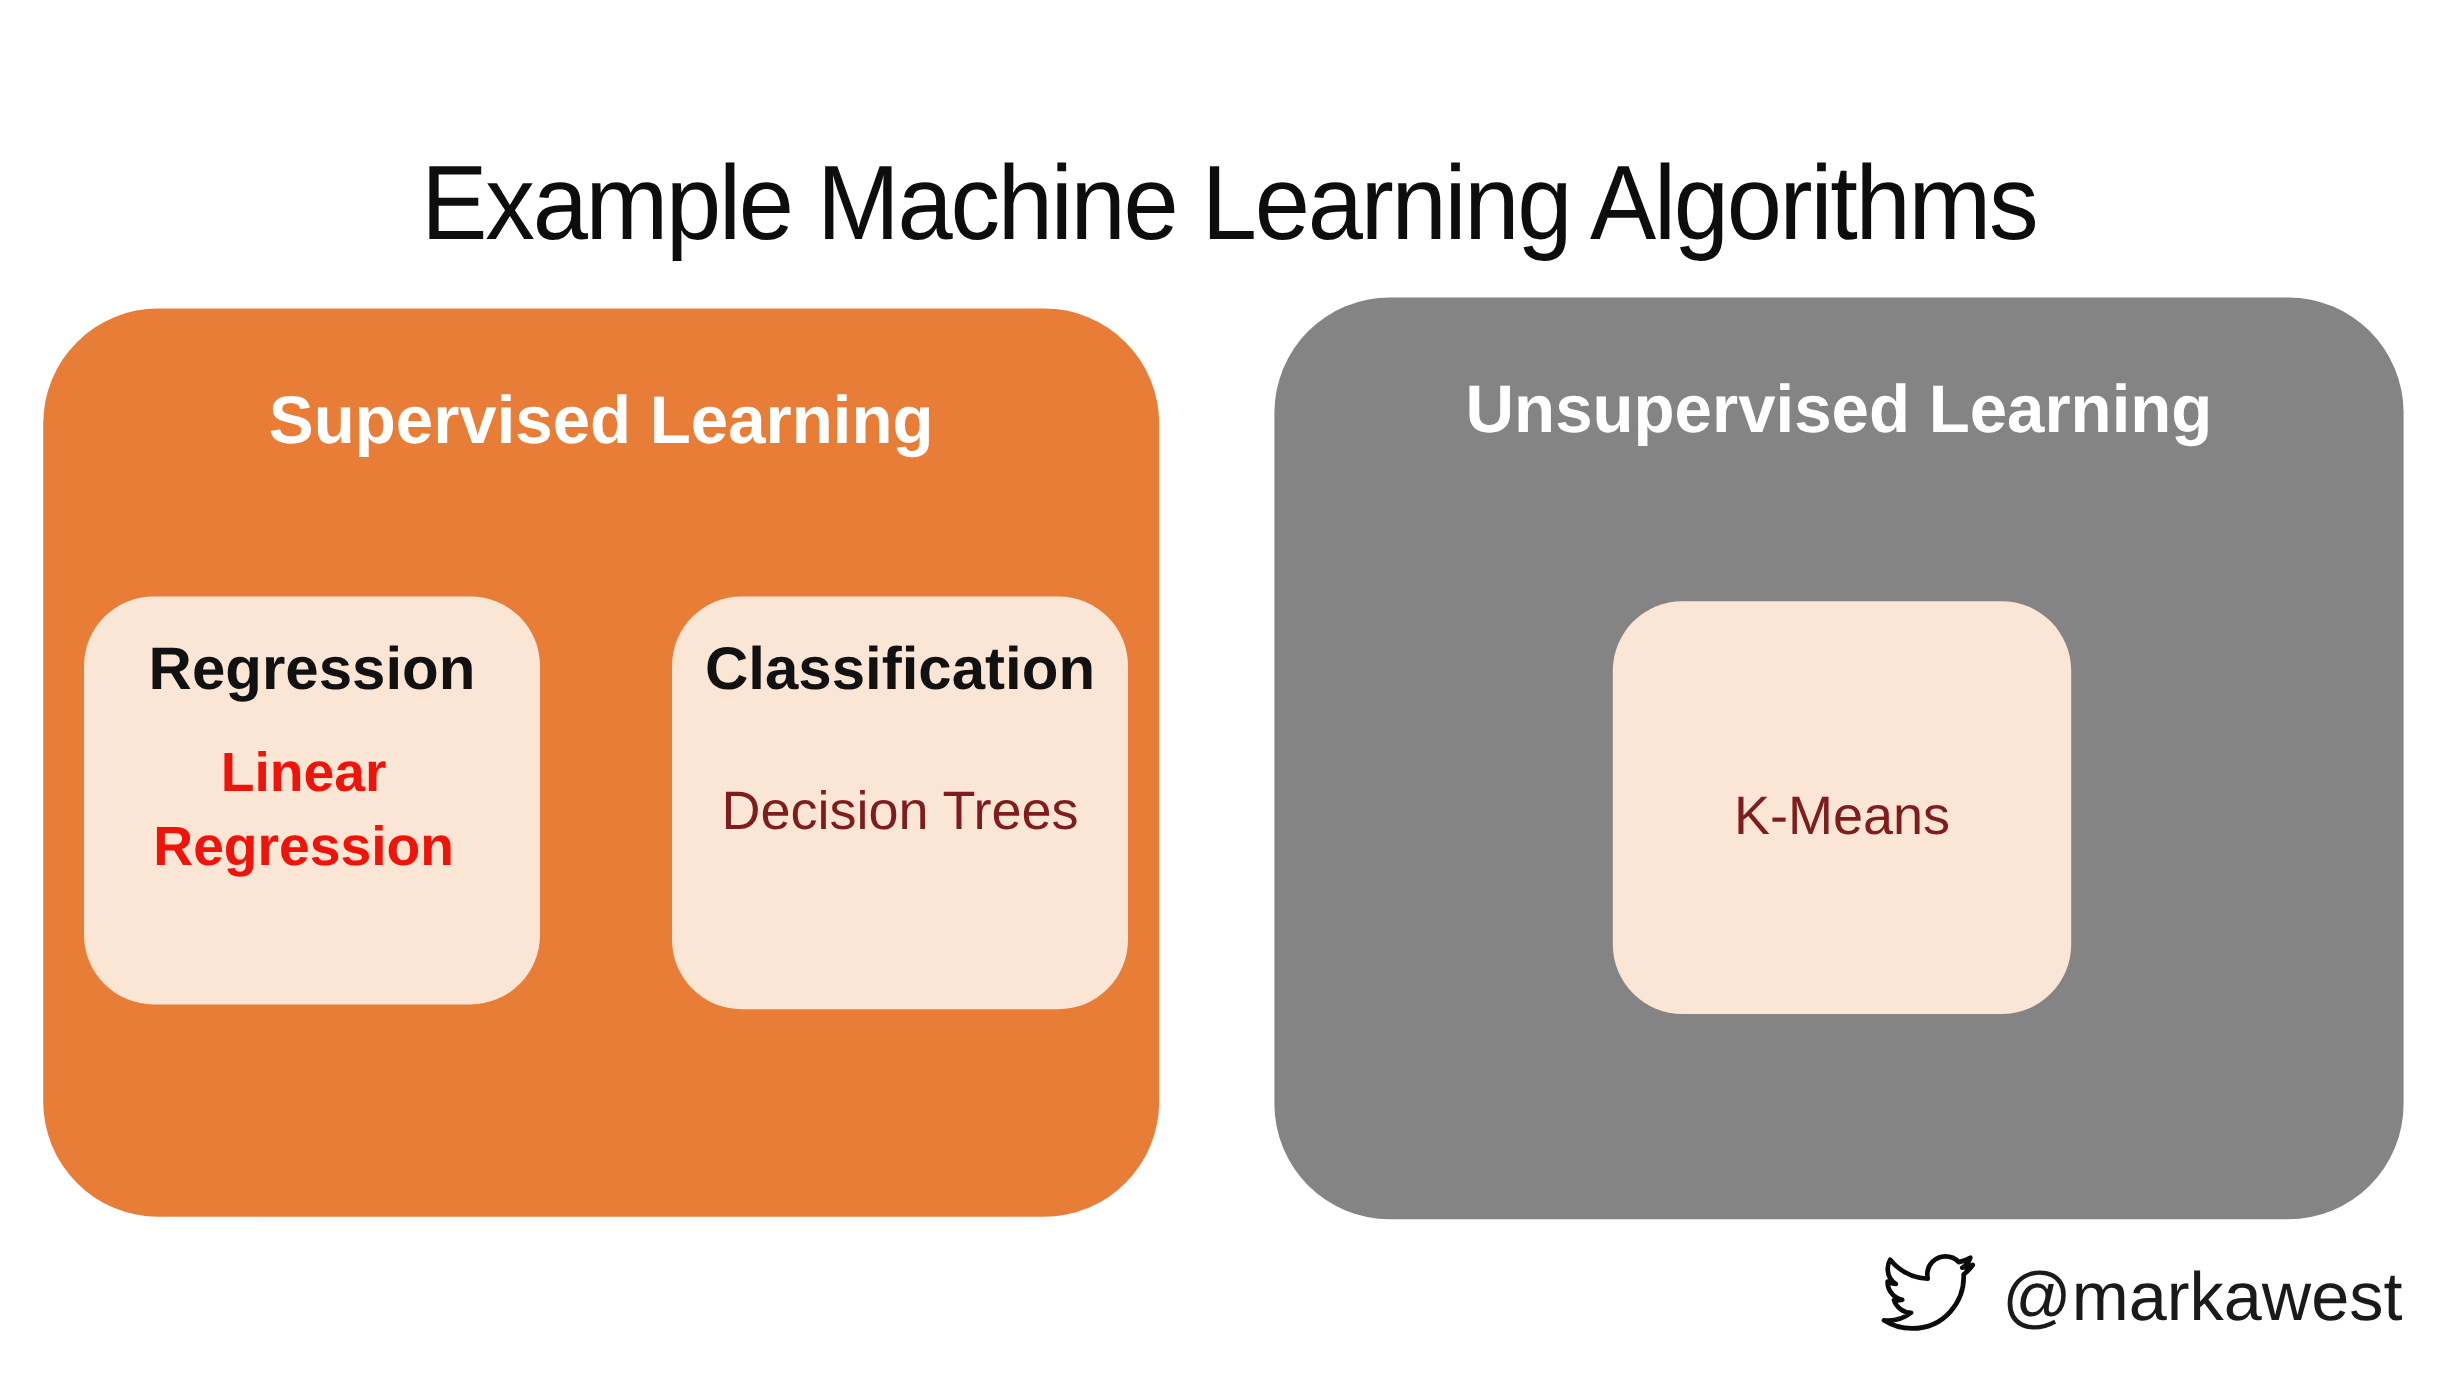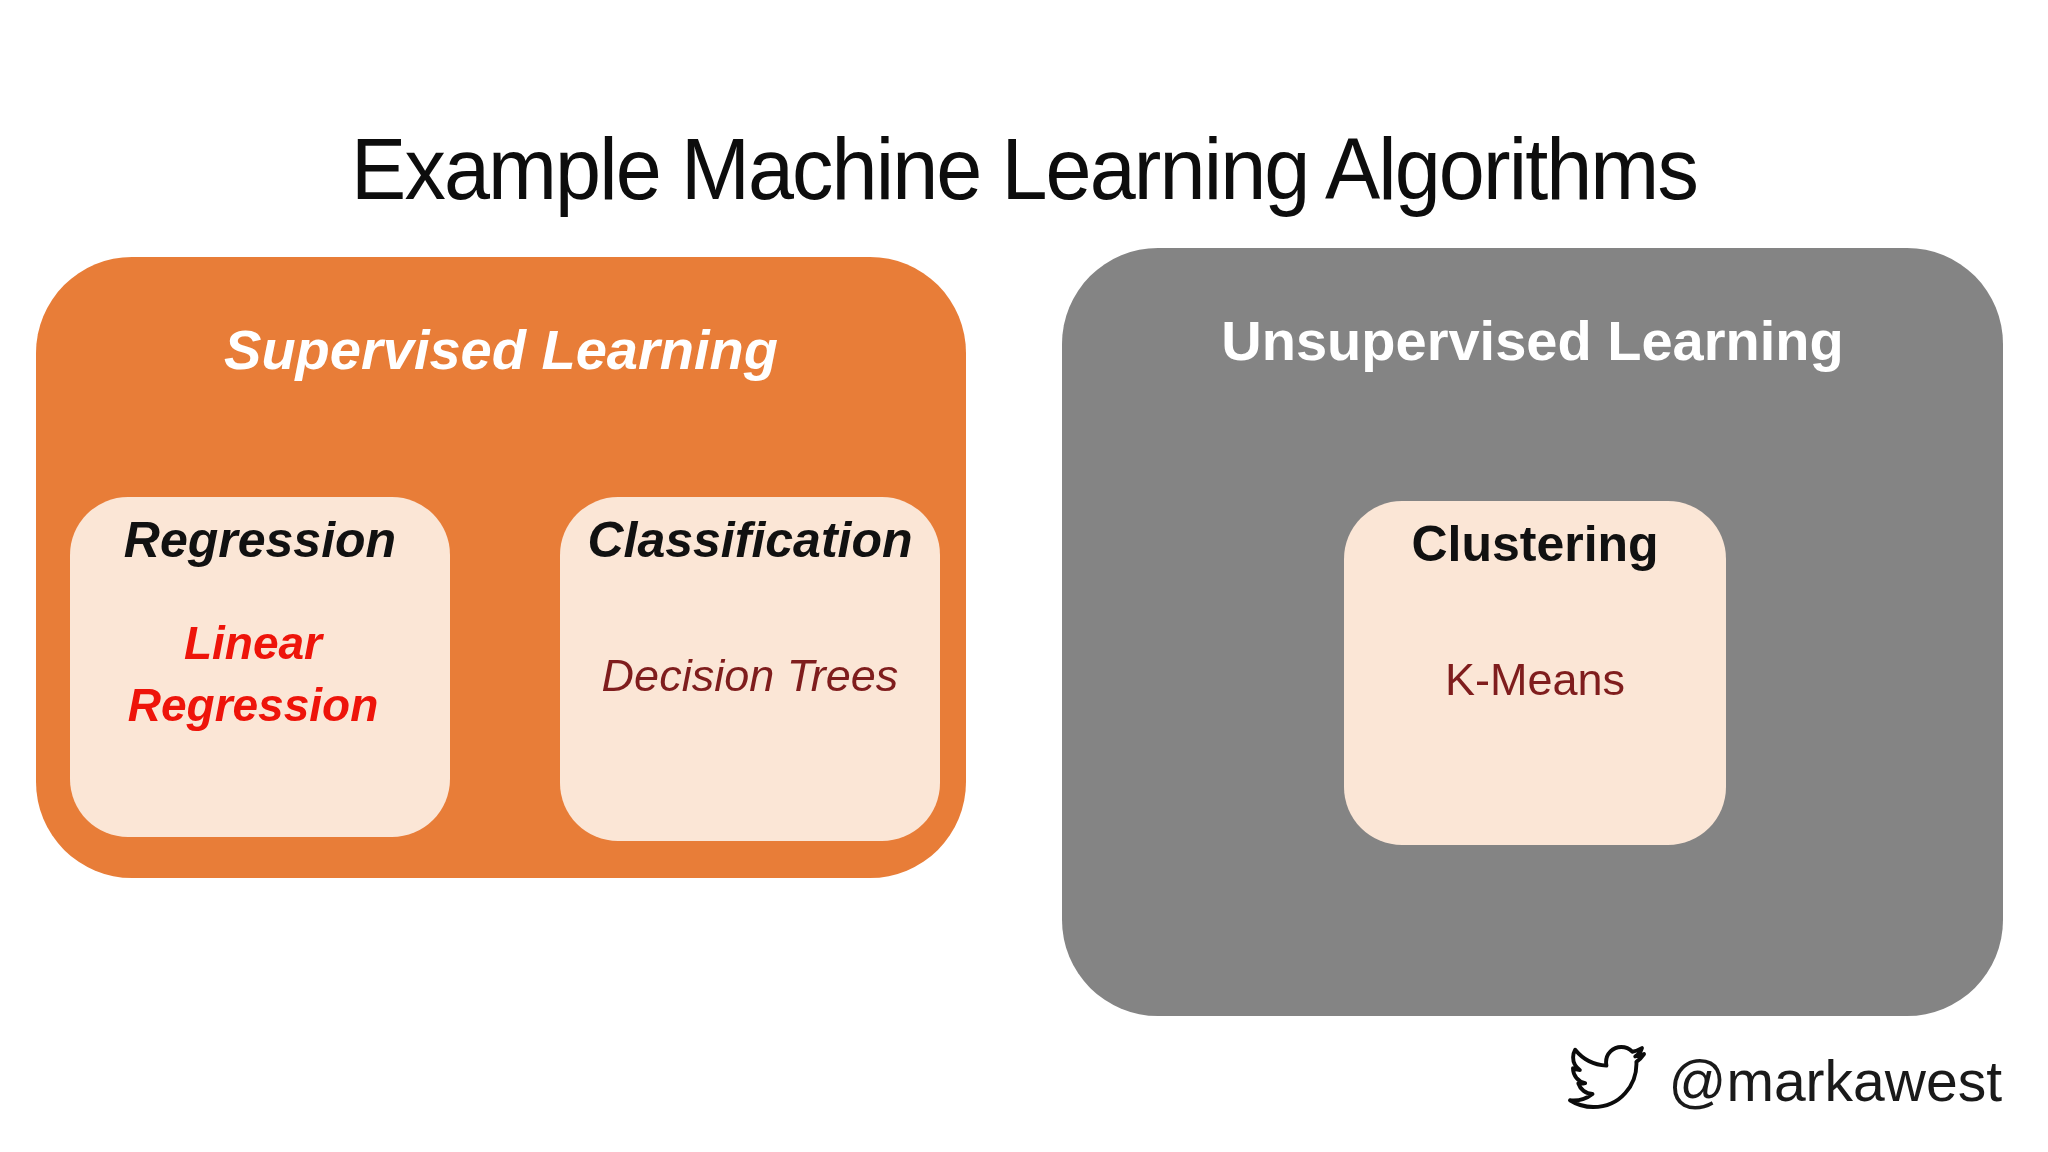--- a/index.html
+++ b/index.html
@@ -36,23 +36,22 @@
     white-space: nowrap;
   }
   .panel {
     position: absolute;
     border-radius: 96px;
   }
   .panel.supervised {
     left: 36px;
     top: 257px;
     width: 930px;
-    height: 621px;
+    height: 757px;
     background: var(--orange, #E87D38);
-    font-style: italic;
   }
   .panel.unsupervised {
     left: 1062px;
     top: 248px;
     width: 941px;
     height: 768px;
     background: var(--gray, #848484);
   }
   .panel-label {
     margin-top: 60px;
@@ -64,21 +63,21 @@
   }
   .box {
     position: absolute;
     background: var(--cream, #FBE6D6);
     border-radius: 58px;
   }
   .box-regression    { left: 34px;  top: 240px; width: 380px; height: 340px; }
   .box-classification{ left: 524px; top: 240px; width: 380px; height: 344px; }
   .box-clustering    { left: 282px; top: 253px; width: 382px; height: 344px; }
   .box-title {
-    margin-top: 14px;
+    margin-top: 31px;
     text-align: center;
     font-size: 50px;
     font-weight: 700;
     color: #111111;
   }
   .box-item {
     position: absolute;
     top: 52%;
     left: 0;
     width: 100%;
@@ -138,21 +137,20 @@
     <div class="box box-classification">
       <div class="box-title">Classification</div>
       <div class="box-item">Decision Trees</div>
     </div>
   </section>
 
   <section class="panel unsupervised">
     <div class="panel-label">Unsupervised Learning</div>
 
     <div class="box box-clustering">
-      <div class="box-title">Clustering</div>
       <div class="box-item">K-Means</div>
     </div>
   </section>
 
   <footer class="footer">
     <span class="bird">
       <svg viewBox="0 0 512 512" xmlns="http://www.w3.org/2000/svg" aria-hidden="true">
         <path fill="#ffffff" stroke="#0b0b0b" stroke-width="27" stroke-linejoin="round" d="M459.37 151.716c.325 4.548.325 9.097.325 13.645 0 138.72-105.583 298.558-298.558 298.558-59.452 0-114.68-17.219-161.137-47.106 8.447.974 16.568 1.299 25.34 1.299 49.055 0 94.213-16.568 130.274-44.832-46.132-.975-84.792-31.188-98.112-72.772 6.498.974 12.995 1.624 19.818 1.624 9.421 0 18.843-1.3 27.614-3.573-48.081-9.747-84.143-51.98-84.143-102.985v-1.299c13.969 7.797 30.214 12.67 47.431 13.319-28.264-18.843-46.781-51.005-46.781-87.391 0-19.492 5.197-37.36 14.294-52.954 51.655 63.675 129.3 105.258 216.365 109.807-1.624-7.797-2.599-15.918-2.599-24.04 0-57.828 46.782-104.934 104.934-104.934 30.213 0 57.502 12.67 76.67 33.137 23.715-4.548 46.456-13.32 66.599-25.34-7.798 24.366-24.366 44.833-46.132 57.827 21.117-2.273 41.584-8.122 60.426-16.243-14.292 20.791-32.161 39.308-52.628 54.253z"></path>
       </svg>
     </span>

